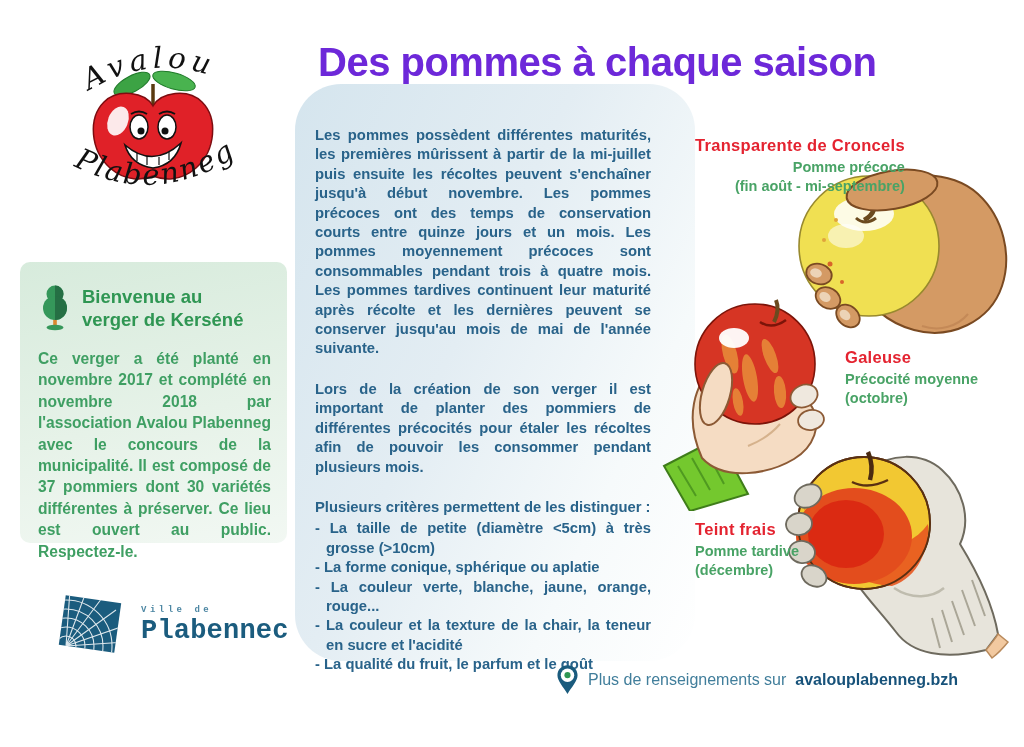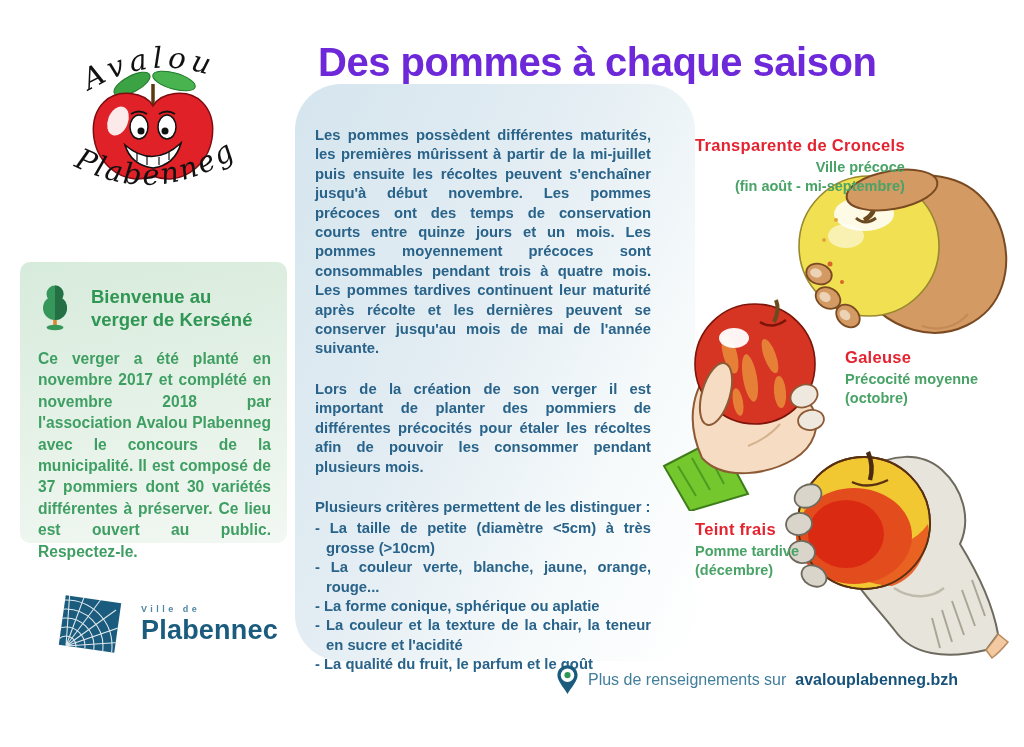--- a/index.html
+++ b/index.html
@@ -32,31 +32,31 @@
     font-size:14.8px;line-height:19.4px;font-weight:700;text-align:justify;
     padding-left:11px;text-indent:-11px;
   }
   
   .welcome-box{
     position:absolute;left:20px;top:262px;width:267px;height:281px;
     border-radius:10px;
     background:linear-gradient(168deg,#d7ebdc 0%,#e6f2e8 55%,#f2f8f3 100%);
     box-sizing:border-box;padding:21px 16px 0 18px;
   }
-  .welcome-head{display:flex;gap:10px;align-items:flex-start;justify-content:space-between;}
+  .welcome-head{display:flex;gap:10px;align-items:flex-start;}
   .welcome-title{
     font-size:18.5px;font-weight:700;color:#2f9653;line-height:23px;width:180px;
     margin-top:2px;
   }
   .welcome-body{
     margin-top:15px;font-size:15.6px;line-height:21.4px;font-weight:600;
     color:#3f9f63;text-align:justify;
   }
   
-  .city-logo{position:absolute;left:50px;top:594px;display:flex;align-items:center;gap:9px;}
+  .city-logo{position:absolute;left:50px;top:594px;display:flex;align-items:center;gap:9px;font-family:Liberation Mono, monospace;}
   .city-text{display:flex;flex-direction:column;}
   .city-small{font-size:9px;letter-spacing:3.5px;color:#4d87a3;font-weight:600;margin-bottom:1px;}
   .city-name{font-size:27px;font-weight:700;color:#1b5c7e;letter-spacing:0.2px;}
   
   .variety{position:absolute;}
   .variety-name{font-size:16.5px;font-weight:800;color:#e42330;letter-spacing:0.3px;margin-bottom:3px;}
   .variety-type,.variety-season{font-size:14.5px;color:#49a366;font-weight:600;line-height:18.5px;}
   .v1{left:695px;top:136px;text-align:right;}
   .v2{left:845px;top:348px;}
   .v3{left:695px;top:520px;}
@@ -106,22 +106,22 @@
   </svg>
 
   <div class="page-title">Des pommes à chaque saison</div>
 
   <div class="main-box">
     <p>Les pommes possèdent différentes maturités, les premières mûrissent à partir de la mi-juillet puis ensuite les récoltes peuvent s'enchaîner jusqu'à début novembre. Les pommes précoces ont des temps de conservation courts entre quinze jours et un mois. Les pommes moyennement précoces sont consommables pendant trois à quatre mois. Les pommes tardives continuent leur maturité après récolte et les dernières peuvent se conserver jusqu'au mois de mai de l'année suivante.</p>
     <p>Lors de la création de son verger il est important de planter des pommiers de différentes précocités pour étaler les récoltes afin de pouvoir les consommer pendant plusieurs mois.</p>
     <p class="criteria-heading">Plusieurs critères permettent de les distinguer :</p>
     <ul class="criteria-list">
       <li>- La taille de petite (diamètre &lt;5cm) à très grosse (&gt;10cm)</li>
+      <li>- La forme conique, sphérique ou aplatie</li>
       <li>- La couleur verte, blanche, jaune, orange, rouge...</li>
-      <li>- La forme conique, sphérique ou aplatie</li>
       <li>- La couleur et la texture de la chair, la teneur en sucre et l'acidité</li>
       <li>- La qualité du fruit, le parfum et le goût</li>
     </ul>
   </div>
 
   <div class="welcome-box">
     <div class="welcome-head">
       <svg width="34" height="50" viewBox="0 0 34 50" aria-hidden="true">
         <defs>
             <clipPath id="treeclip">
@@ -220,21 +220,21 @@
     <path d="M88 42 Q92 28 86 14" stroke="#4a2a10" stroke-width="4.5" fill="none"></path>
     <path d="M70 44 Q86 52 106 42" stroke="#5a3012" stroke-width="2.5" fill="none"></path>
     <ellipse cx="26" cy="58" rx="14" ry="11" fill="#d9d5ca" stroke="#6e6a5e" stroke-width="1.8" transform="rotate(-28 26 58)"></ellipse>
     <ellipse cx="17" cy="86" rx="13" ry="11" fill="#d9d5ca" stroke="#6e6a5e" stroke-width="1.8" transform="rotate(-8 17 86)"></ellipse>
     <ellipse cx="20" cy="114" rx="13" ry="11" fill="#d9d5ca" stroke="#6e6a5e" stroke-width="1.8" transform="rotate(10 20 114)"></ellipse>
     <ellipse cx="32" cy="138" rx="13" ry="10" fill="#d9d5ca" stroke="#6e6a5e" stroke-width="1.8" transform="rotate(28 32 138)"></ellipse>
   </svg>
 
   <div class="variety v1">
     <div class="variety-name">Transparente de Croncels</div>
-    <div class="variety-type">Ville précoce</div>
+    <div class="variety-type">Pomme précoce</div>
     <div class="variety-season">(fin août - mi-septembre)</div>
   </div>
   <div class="variety v3">
     <div class="variety-name">Teint frais</div>
     <div class="variety-type">Pomme tardive</div>
     <div class="variety-season">(décembre)</div>
   </div>
   <div class="variety v2">
     <div class="variety-name">Galeuse</div>
     <div class="variety-type">Précocité moyenne</div>

